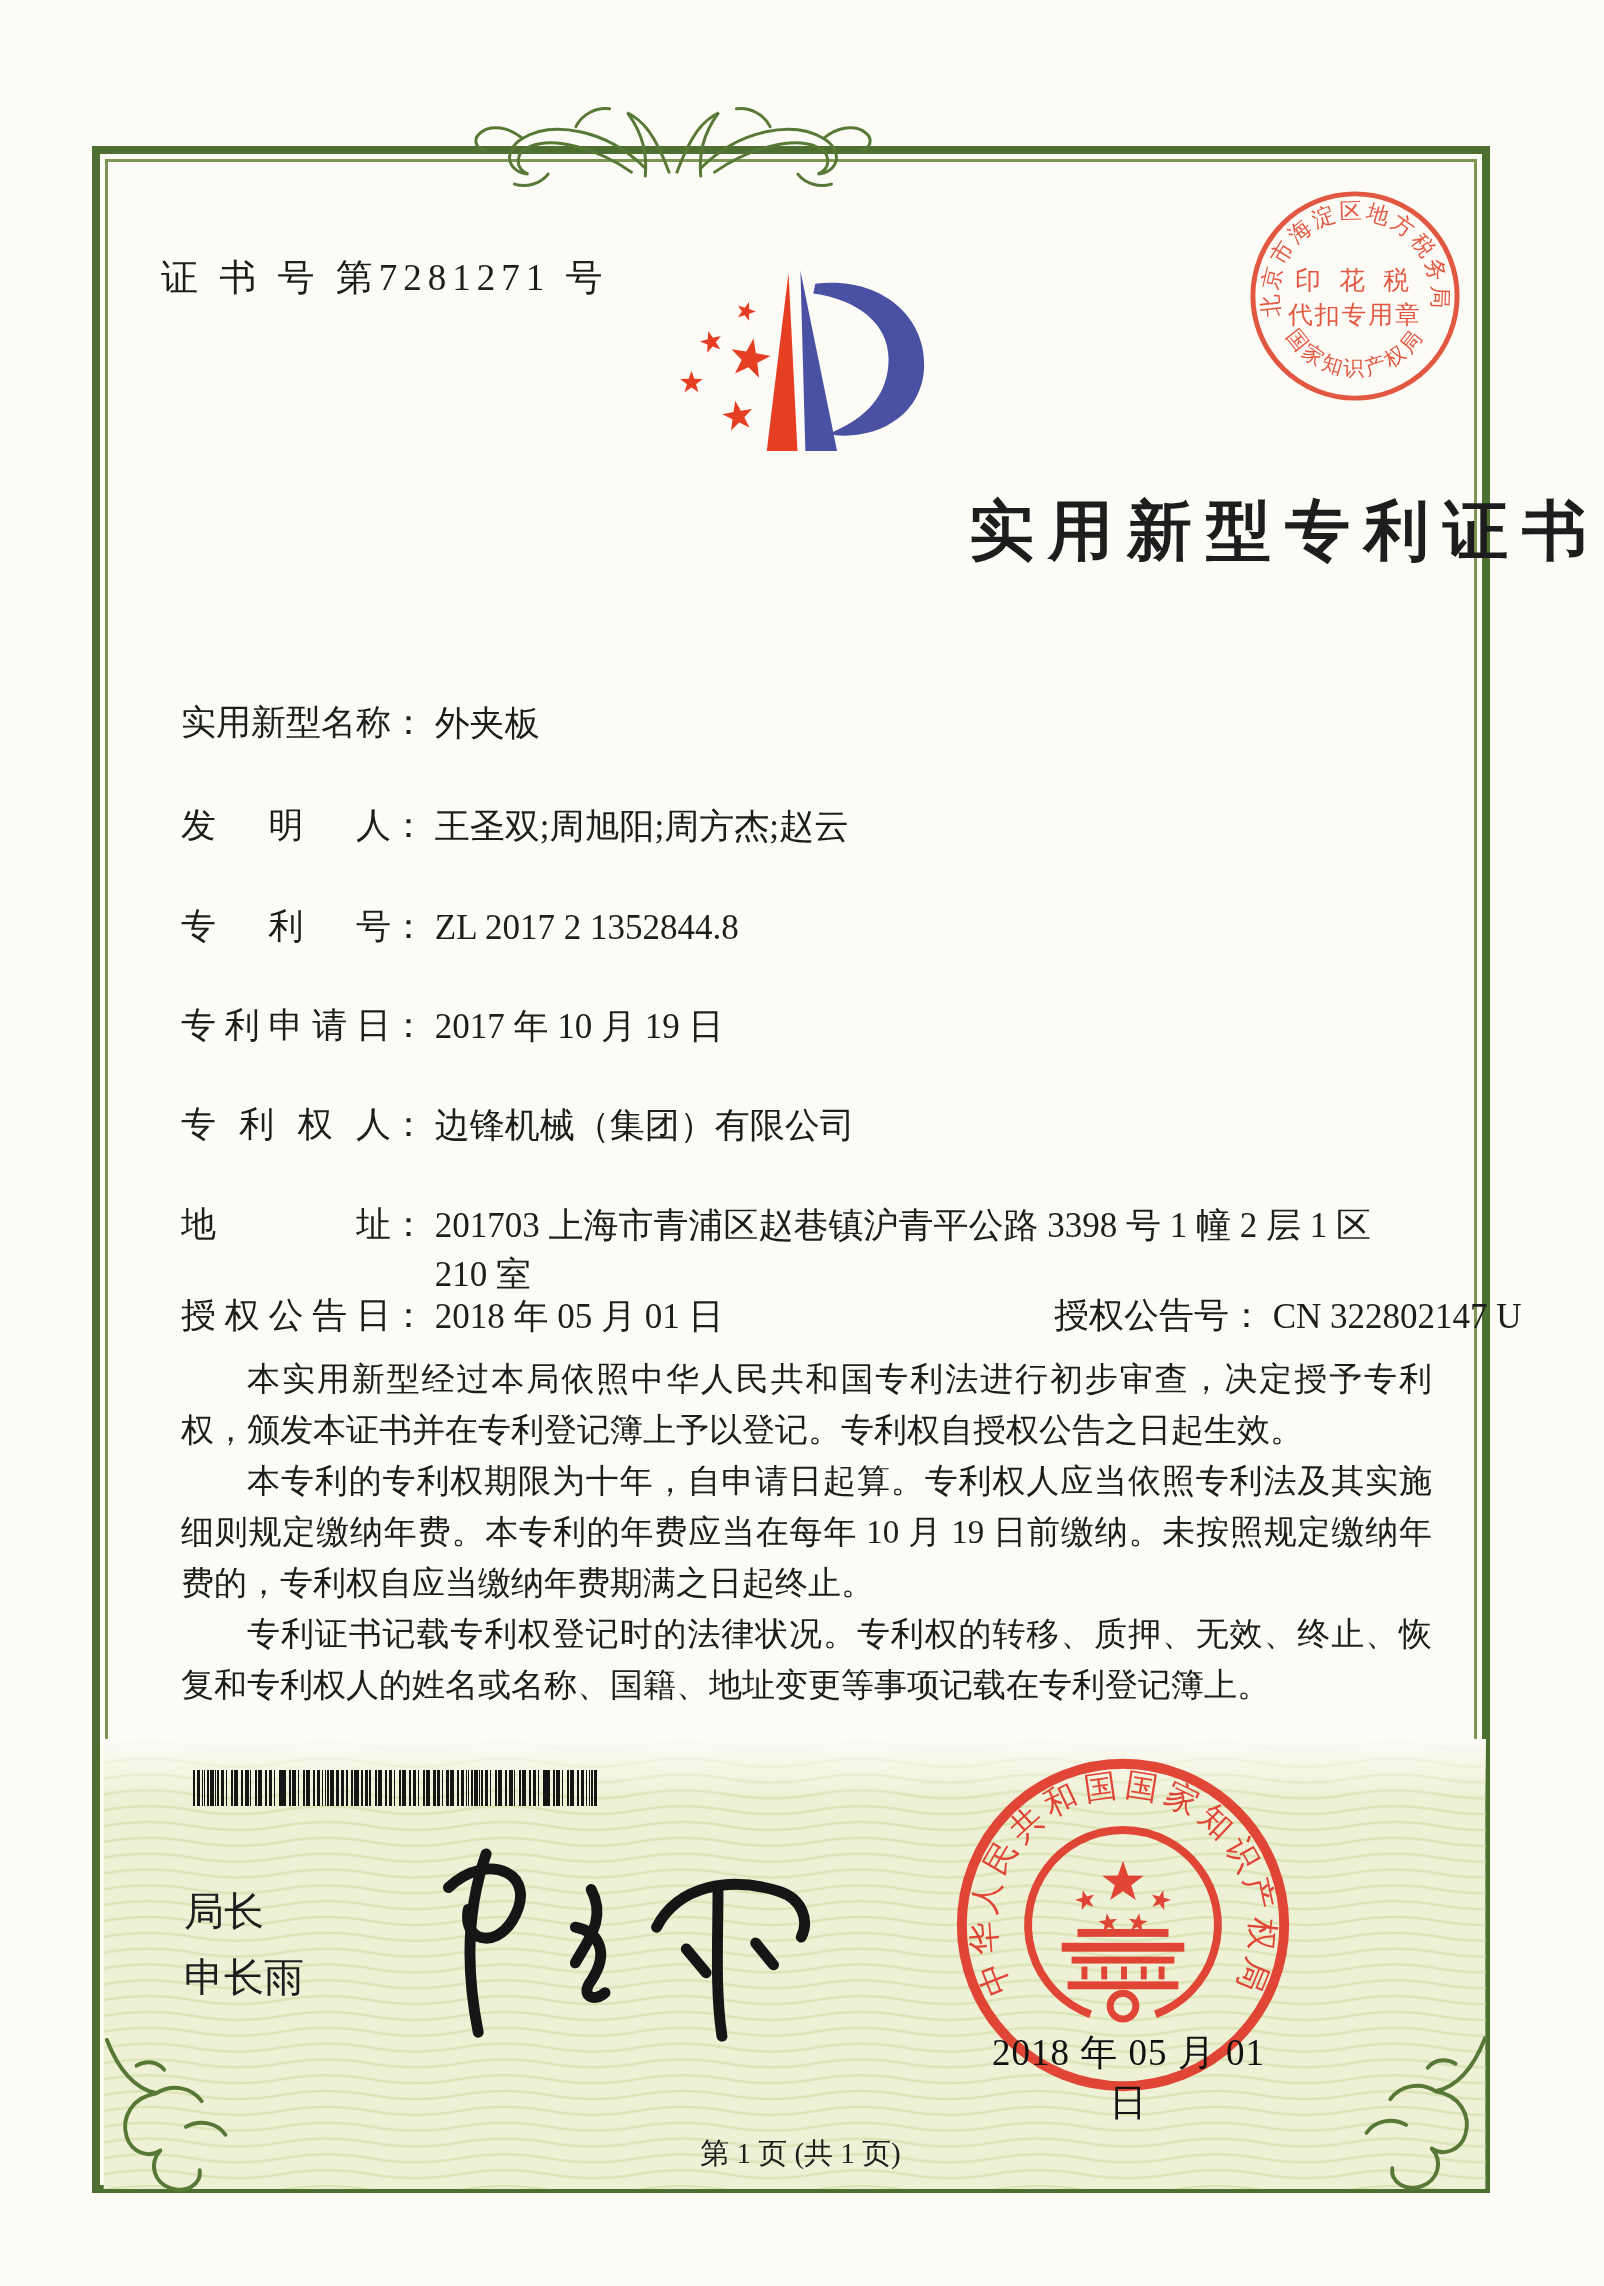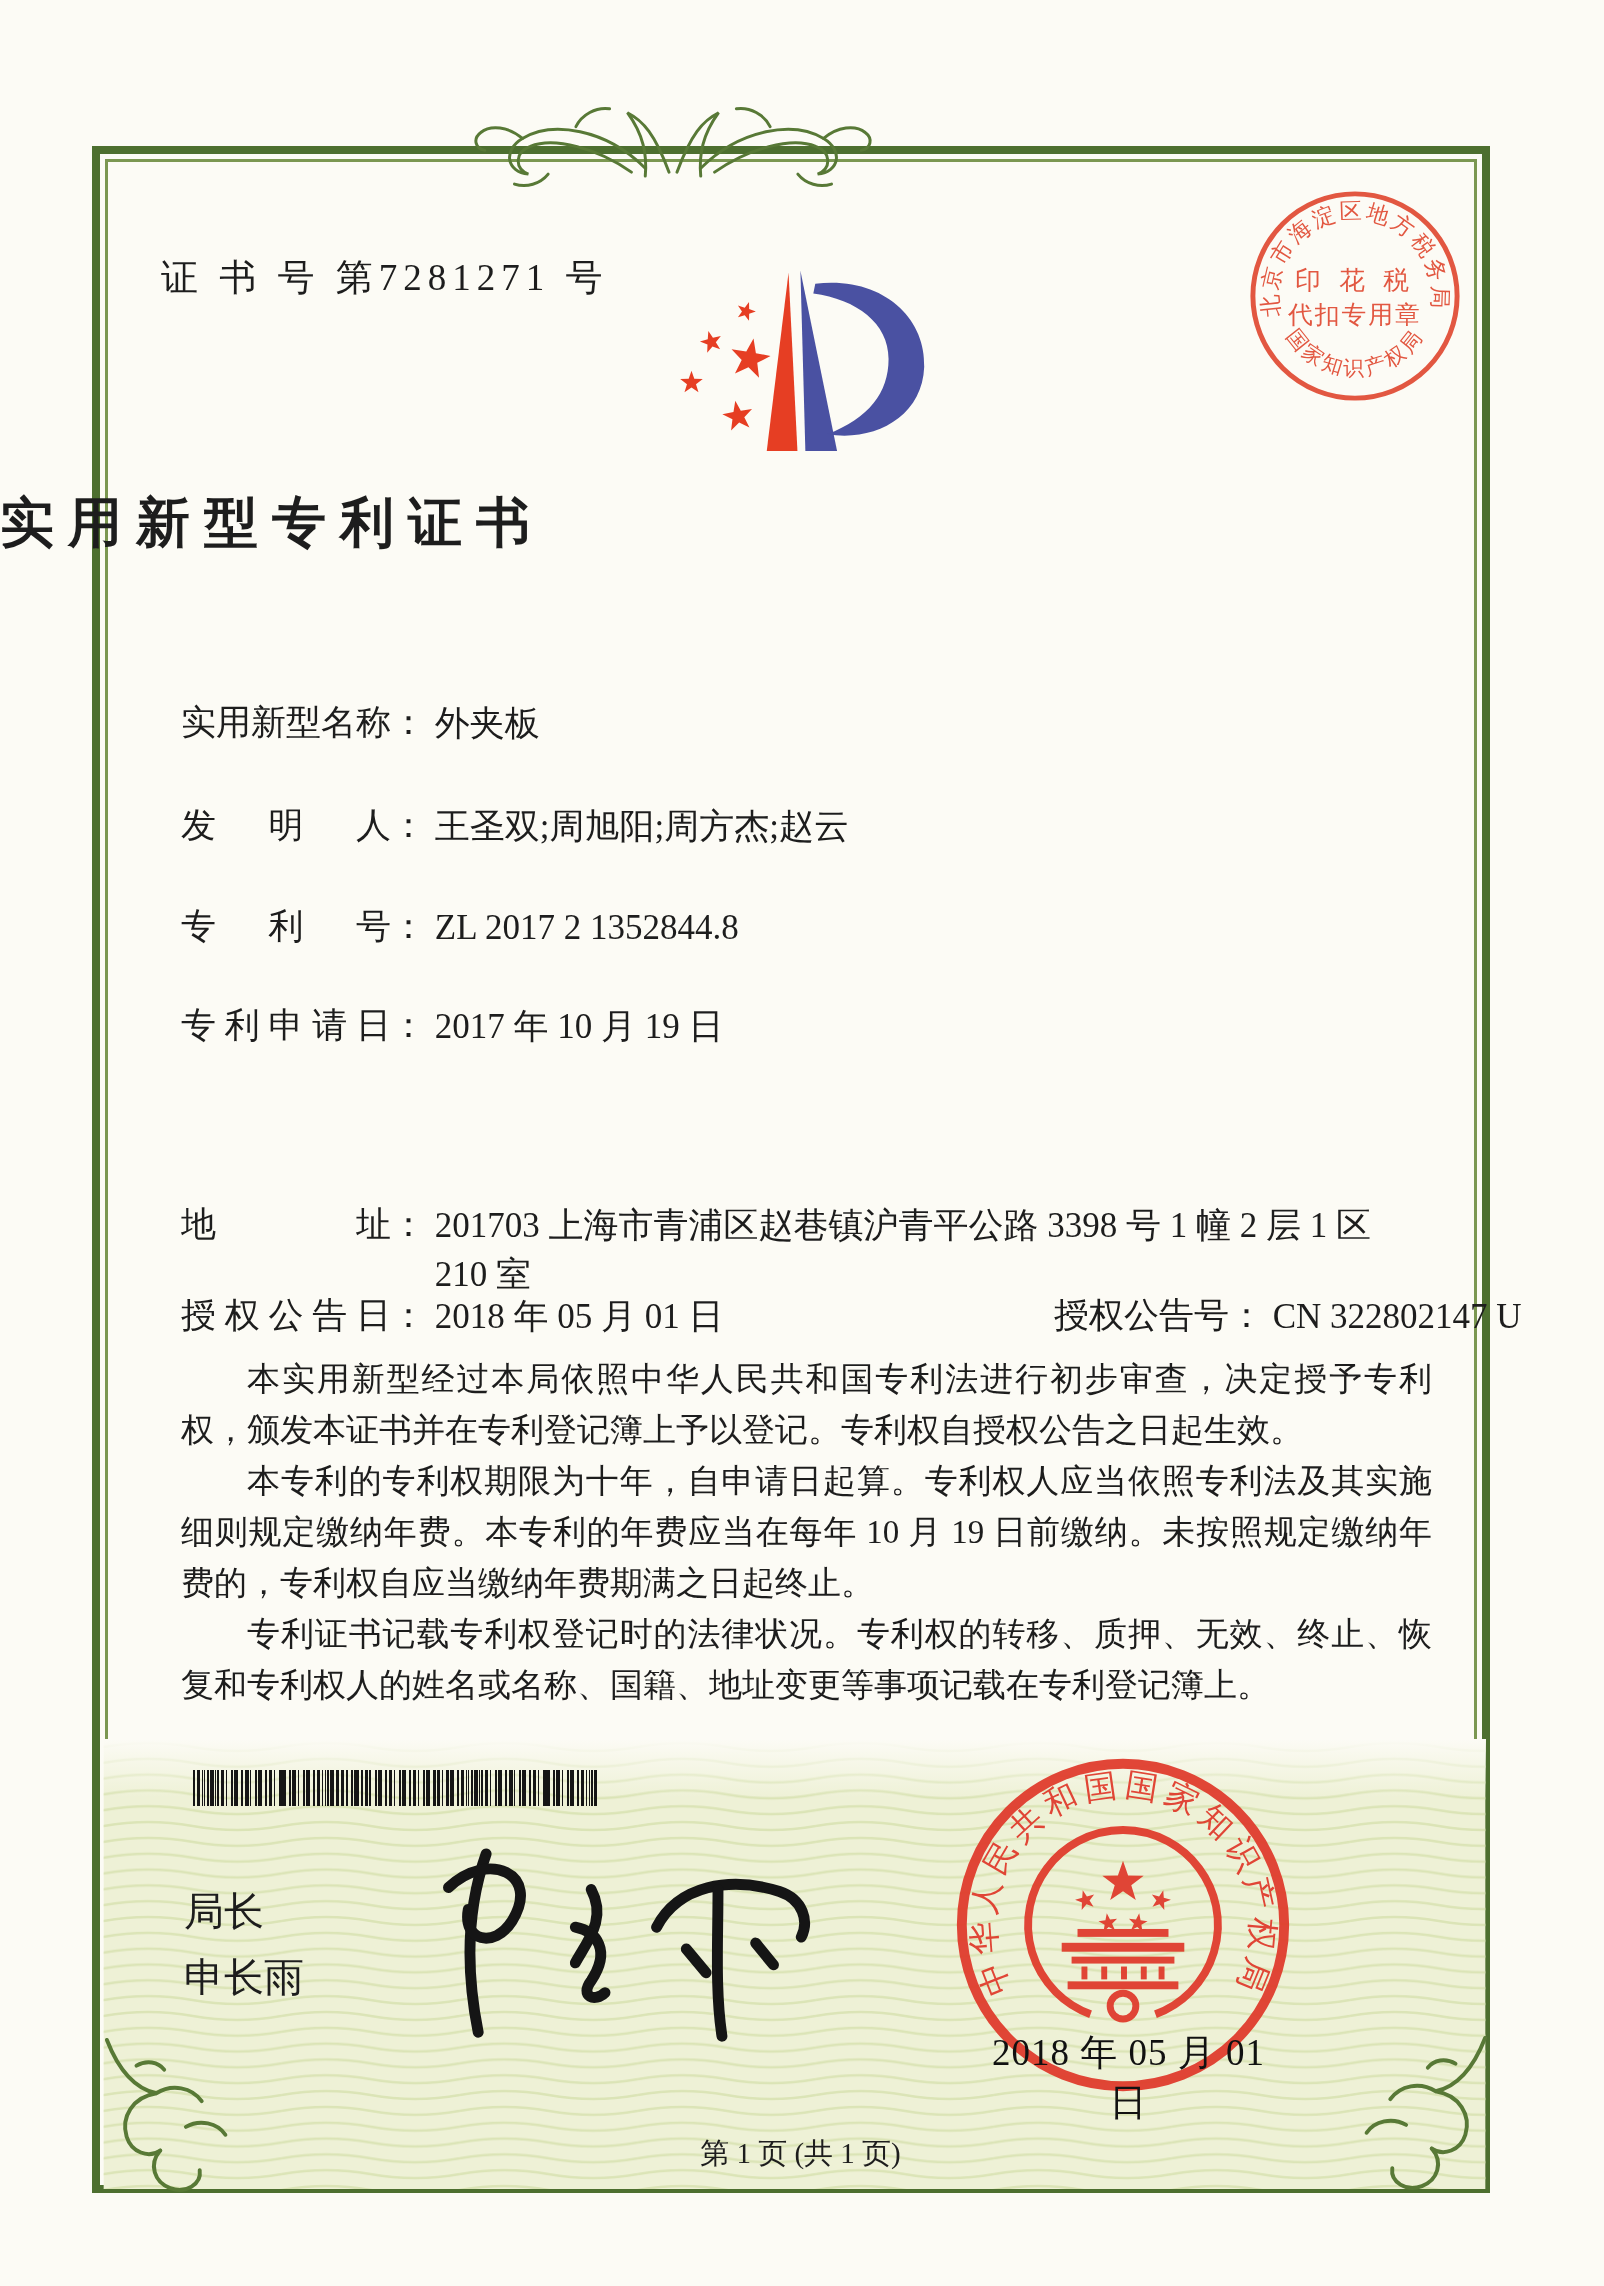--- a/index.html
+++ b/index.html
@@ -10,22 +10,22 @@
                border:8px solid #4d6f2f;box-sizing:border-box;}
   .frame-inner{position:absolute;inset:5px;border:3px solid #7b9751;}
   
   .waves{position:absolute;left:103px;top:1739px;z-index:1;}
   .wave-fade{position:absolute;left:103px;top:1739px;width:1383px;height:59px;z-index:1;
              background:linear-gradient(#fcfbf5,rgba(252,251,245,0));}
   
   .cert-no{position:absolute;left:161px;top:253px;font-size:37px;letter-spacing:6px;z-index:2;}
   .logo{position:absolute;left:639px;top:248px;z-index:2;}
   .stamp-tax{position:absolute;left:1241px;top:182px;z-index:2;opacity:.92;}
-  .title{position:absolute;left:0;right:40px;top:487px;text-align:left;
-         font-size:54px;font-weight:bold;letter-spacing:14px;z-index:2;}
+  .title{position:absolute;left:0;right:40px;top:487px;text-align:right;
+         font-size:65px;font-weight:bold;letter-spacing:14px;z-index:2;}
   
   .row{position:absolute;left:181px;font-size:35px;z-index:2;white-space:nowrap;}
   .lbl{display:inline-block;width:210px;text-align:justify;text-align-last:justify;vertical-align:top;}
   .val{display:inline-block;vertical-align:top;white-space:pre-line;line-height:49px;}
   .row .colon{vertical-align:top;}
   .r1{top:699px}.r2{top:802px}.r3{top:903px}.r4{top:1002px}.r5{top:1101px}
   .r6{top:1180px;white-space:normal;width:1257px;margin-top:21px;}
   .r7a{top:1292px}.r7b{top:1292px;left:1054px}
   
   .body-text{position:absolute;left:181px;top:1354px;width:1251px;z-index:2;}
@@ -150,20 +150,24 @@
     <span class="lbl">实用新型名称</span><span class="colon">：</span>
     <span class="val">外夹板</span>
   </div>
   <div class="row r3">
     <span class="lbl">专利号</span><span class="colon">：</span>
     <span class="val">ZL 2017 2 1352844.8</span>
   </div>
   <div class="row r4">
     <span class="lbl">专利申请日</span><span class="colon">：</span>
     <span class="val">2017 年 10 月 19 日</span>
+  </div>
+  <div class="row r5">
+    <span class="lbl">专利权人</span><span class="colon">：</span>
+    <span class="val">边锋机械（集团）有限公司</span>
   </div>
   <div class="row r6">
     <span class="lbl">地址</span><span class="colon">：</span>
     <span class="val">201703 上海市青浦区赵巷镇沪青平公路 3398 号 1 幢 2 层 1 区
 210 室</span>
   </div>
   <div class="row r7a">
     <span class="lbl">授权公告日</span><span class="colon">：</span>
     <span class="val">2018 年 05 月 01 日</span>
   </div>

